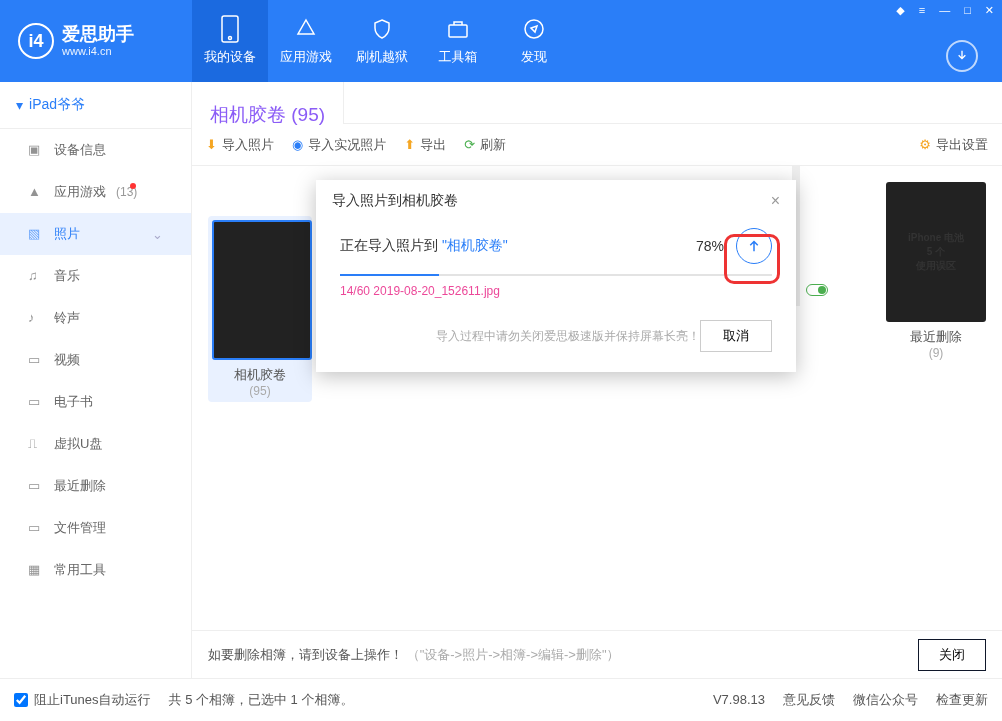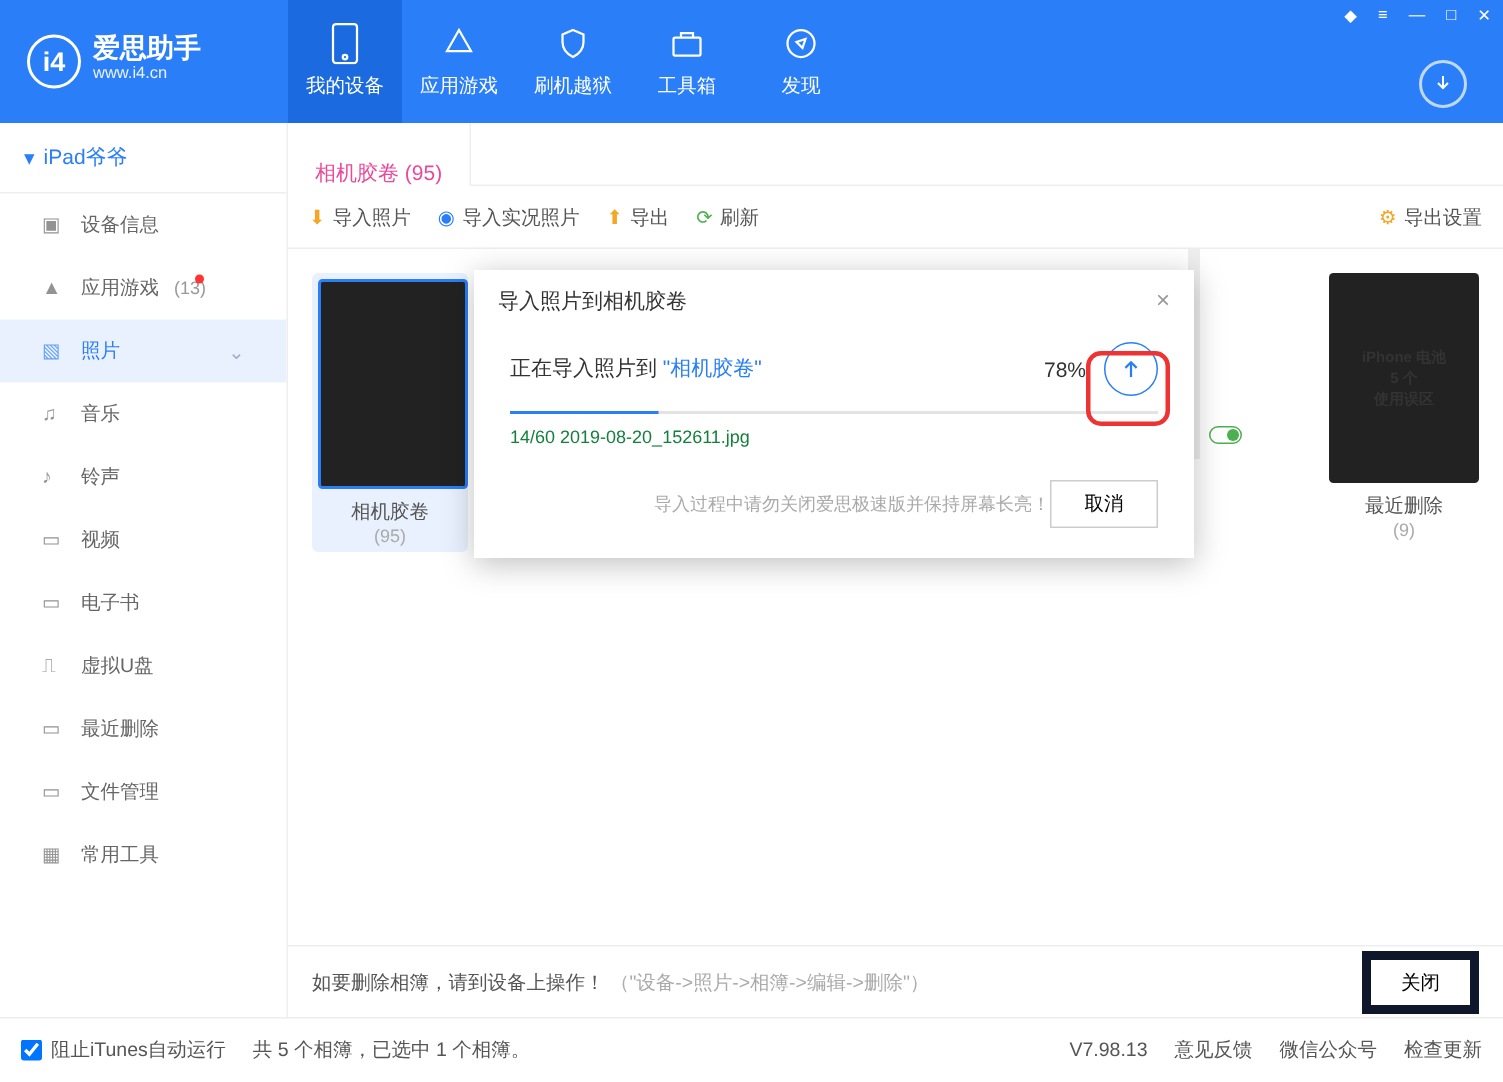--- a/index.html
+++ b/index.html
@@ -1,19 +1,19 @@
 <!DOCTYPE html>
 <html><head>
 <meta charset="utf-8">
 <style>
 * { margin: 0; padding: 0; box-sizing: border-box; font-family: "Microsoft YaHei", Arial, sans-serif; }
 body { width: 1002px; height: 721px; background: #fff; overflow: hidden; position: relative; }
 
 .header { height: 82px; background: linear-gradient(#2a7ef8, #2a7ef8); color: #fff; display: flex; align-items: center; }
-.logo-area { width: 192px; padding-left: 18px; display: flex; gap: 8px; }
+.logo-area { width: 192px; padding-left: 18px; display: flex; align-items: center; gap: 8px; }
 .logo-circle { width: 36px; height: 36px; border: 2px solid #fff; border-radius: 50%; display: flex; align-items: center; justify-content: center; font-weight: bold; font-size: 18px; }
 .logo-text { font-size: 18px; font-weight: bold; line-height: 1.1; }
 .logo-sub { font-size: 11px; opacity: .9; }
 
 .nav-tabs { display: flex; height: 82px; }
 .nav-tab { width: 76px; display: flex; flex-direction: column; align-items: center; justify-content: center; gap: 6px; font-size: 13px; cursor: pointer; }
 .nav-tab.active { background: #1b6ae0; }
 .nav-icon { width: 26px; height: 26px; display: flex; align-items: center; justify-content: center; }
 
 .win-controls { position: absolute; top: 2px; right: 4px; display: flex; gap: 6px; font-size: 11px; color: #fff; }
@@ -24,58 +24,58 @@
 .sidebar { width: 192px; border-right: 1px solid #eee; display: flex; flex-direction: column; }
 .device-title { padding: 14px 16px; color: #2a7ef8; font-size: 14px; display: flex; align-items: center; gap: 6px; border-bottom: 1px solid #eee; }
 .side-item { padding: 12px 28px; color: #666; font-size: 13px; display: flex; align-items: center; gap: 10px; cursor: pointer; position: relative; }
 .side-item.active { background: #e9f1ff; color: #2a7ef8; }
 .side-badge { color: #999; font-size: 12px; }
 .red-dot { width: 6px; height: 6px; background: #f33; border-radius: 50%; position: absolute; top: 12px; left: 130px; }
 .side-icon { width: 16px; height: 16px; opacity: .7; }
 
 .content { flex: 1; display: flex; flex-direction: column; background: #fff; }
 .tab-row { height: 42px; border-bottom: 1px solid #eee; display: flex; align-items: center; }
-.sub-tab { padding: 12px 18px; height: 42px; line-height: 42px; font-size: 14px; color: #ec4899; background: #fff; border-right: 1px solid #eee; }
+.sub-tab { padding: 12px 18px; height: 42px; line-height: 42px; font-size: 19px; color: #8b5cf6; background: #fff; border-right: 1px solid #eee; }
 
 .toolbar { height: 42px; border-bottom: 1px solid #eee; display: flex; align-items: center; padding: 0 14px; gap: 18px; font-size: 13px; color: #555; }
 .tool-btn { display: flex; align-items: center; gap: 5px; cursor: pointer; }
 .tool-btn .ic { color: #f5a623; }
 .tool-btn .ic-green { color: #4caf50; }
 .spacer { flex: 1; }
 
 .albums-area { flex: 1; padding: 16px; display: flex; gap: 18px; align-items: flex-start; position: relative; background: #fff; }
 .album { width: 100px; text-align: center; font-size: 13px; color: #555; cursor: pointer; }
 .album .thumb { width: 100px; height: 140px; background: #222; border-radius: 3px; border: 2px solid transparent; margin-bottom: 6px; background-size: cover; background-position: center; position: relative; overflow: hidden; }
 .album.selected .thumb { border: 2px solid #2a7ef8; }
-.album.selected { background: #e9f1ff; padding: 4px; border-radius: 4px; width: 104px; }
+.album.selected { background: #e9f1ff; padding: 4px; border-radius: 4px; width: 104px; margin-top: 34px; }
 .album .count { color: #aaa; font-size: 12px; }
 .thumb-matrix { background: linear-gradient(180deg,#001500,#003300 50%,#552200); }
 .thumb-iphone { background: #f0eee8; display:flex; align-items:center; justify-content:center; flex-direction:column; font-size:10px; color:#333; font-weight:bold; }
 
 .hint-bar { height: 48px; border-top: 1px solid #eee; display: flex; align-items: center; padding: 0 16px; font-size: 13px; color: #555; justify-content: space-between; }
 .hint-sub { color: #aaa; }
-.close-btn { border: 6px solid #0f172a; padding: 6px 20px; background: #fff; cursor: pointer; font-size: 13px; }
+.close-btn { border: 1px solid #0f172a; padding: 6px 20px; background: #fff; cursor: pointer; font-size: 13px; }
 
 .footer { height: 42px; border-top: 1px solid #eee; display: flex; align-items: center; padding: 0 14px; font-size: 13px; color: #555; gap: 18px; }
 .footer .sep { flex: 1; }
 .chk { width: 14px; height: 14px; }
 
 .modal { position: absolute; left: 316px; top: 180px; width: 480px; background: #fff; box-shadow: 0 4px 20px rgba(0,0,0,.25); z-index: 10; }
 .modal-head { padding: 12px 16px; font-size: 14px; color: #333; display: flex; justify-content: space-between; align-items: center; }
 .modal-close { color: #999; cursor: pointer; font-size: 16px; }
 .modal-body { padding: 6px 24px 20px; }
 .prog-row { display: flex; align-items: center; gap: 12px; }
 .prog-text { font-size: 14px; color: #333; flex: 1; }
 .prog-text .dest { color: #2a7ef8; }
 .pct { font-size: 14px; color: #333; }
 .up-circle { width: 36px; height: 36px; border: 1.5px solid #2a7ef8; border-radius: 50%; display: flex; align-items: center; justify-content: center; color: #2a7ef8; }
 .red-ring { position: absolute; right: 16px; top: 54px; width: 56px; height: 50px; border: 3px solid #e33; border-radius: 10px; pointer-events: none; }
 .prog-bar { height: 2px; background: #e3e3e3; margin: 10px 0 8px; position: relative; }
 .prog-fill { position: absolute; left: 0; top: 0; height: 2px; background: #2a7ef8; width: 23%; }
-.file-line { font-size: 12px; color: #15803d; margin-bottom: 22px; }
+.file-line { font-size: 12px; color: #ec4899; margin-bottom: 22px; }
 .warn-row { display: flex; align-items: center; justify-content: flex-end; }
 .warn { font-size: 12px; color: #aaa; }
 .cancel-btn { border: 1px solid #ccc; padding: 6px 22px; background: #fff; cursor: pointer; font-size: 13px; }
 
 .ghost-thumb { position:absolute; left:600px; top:0; width:8px; height:140px; background:#ddd; opacity:.5; }
 .toggle-pill{position:absolute;left:614px;top:118px;width:22px;height:12px;border:1px solid #4caf50;border-radius:6px;}
 .toggle-pill:after{content:"";position:absolute;right:1px;top:1px;width:8px;height:8px;background:#4caf50;border-radius:50%;}
 svg { display: block; }
 </style>
 </head>

